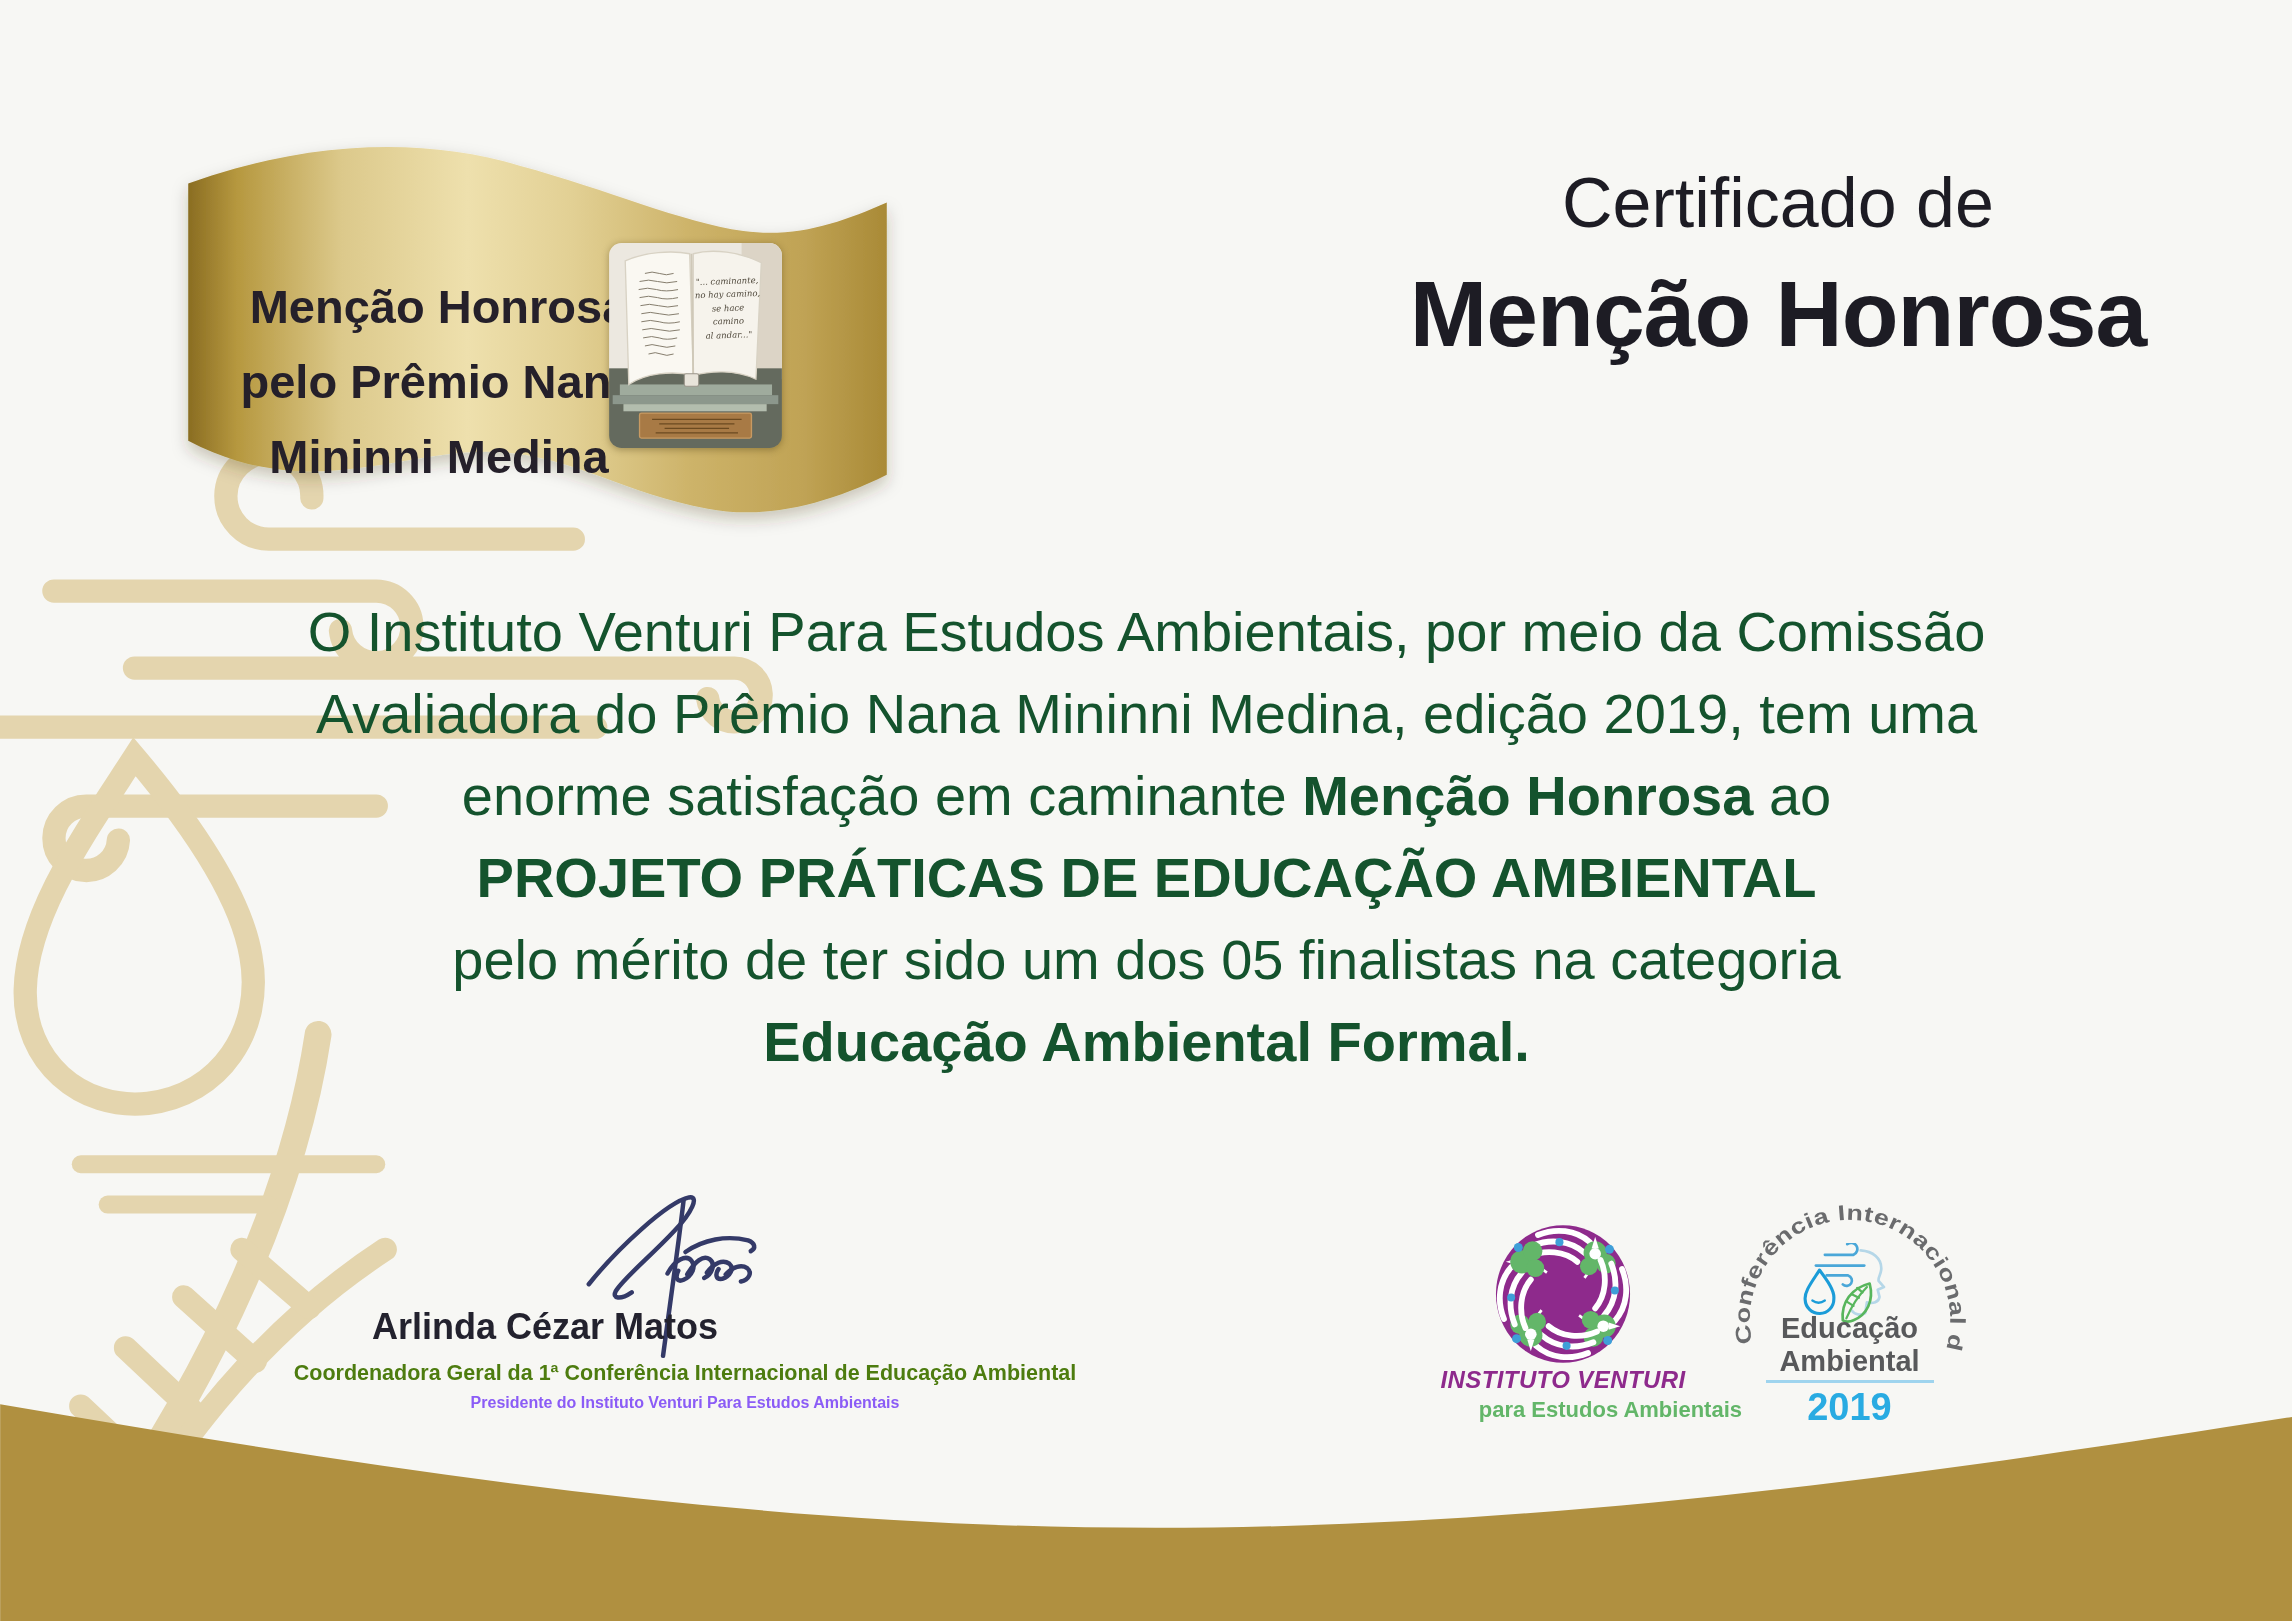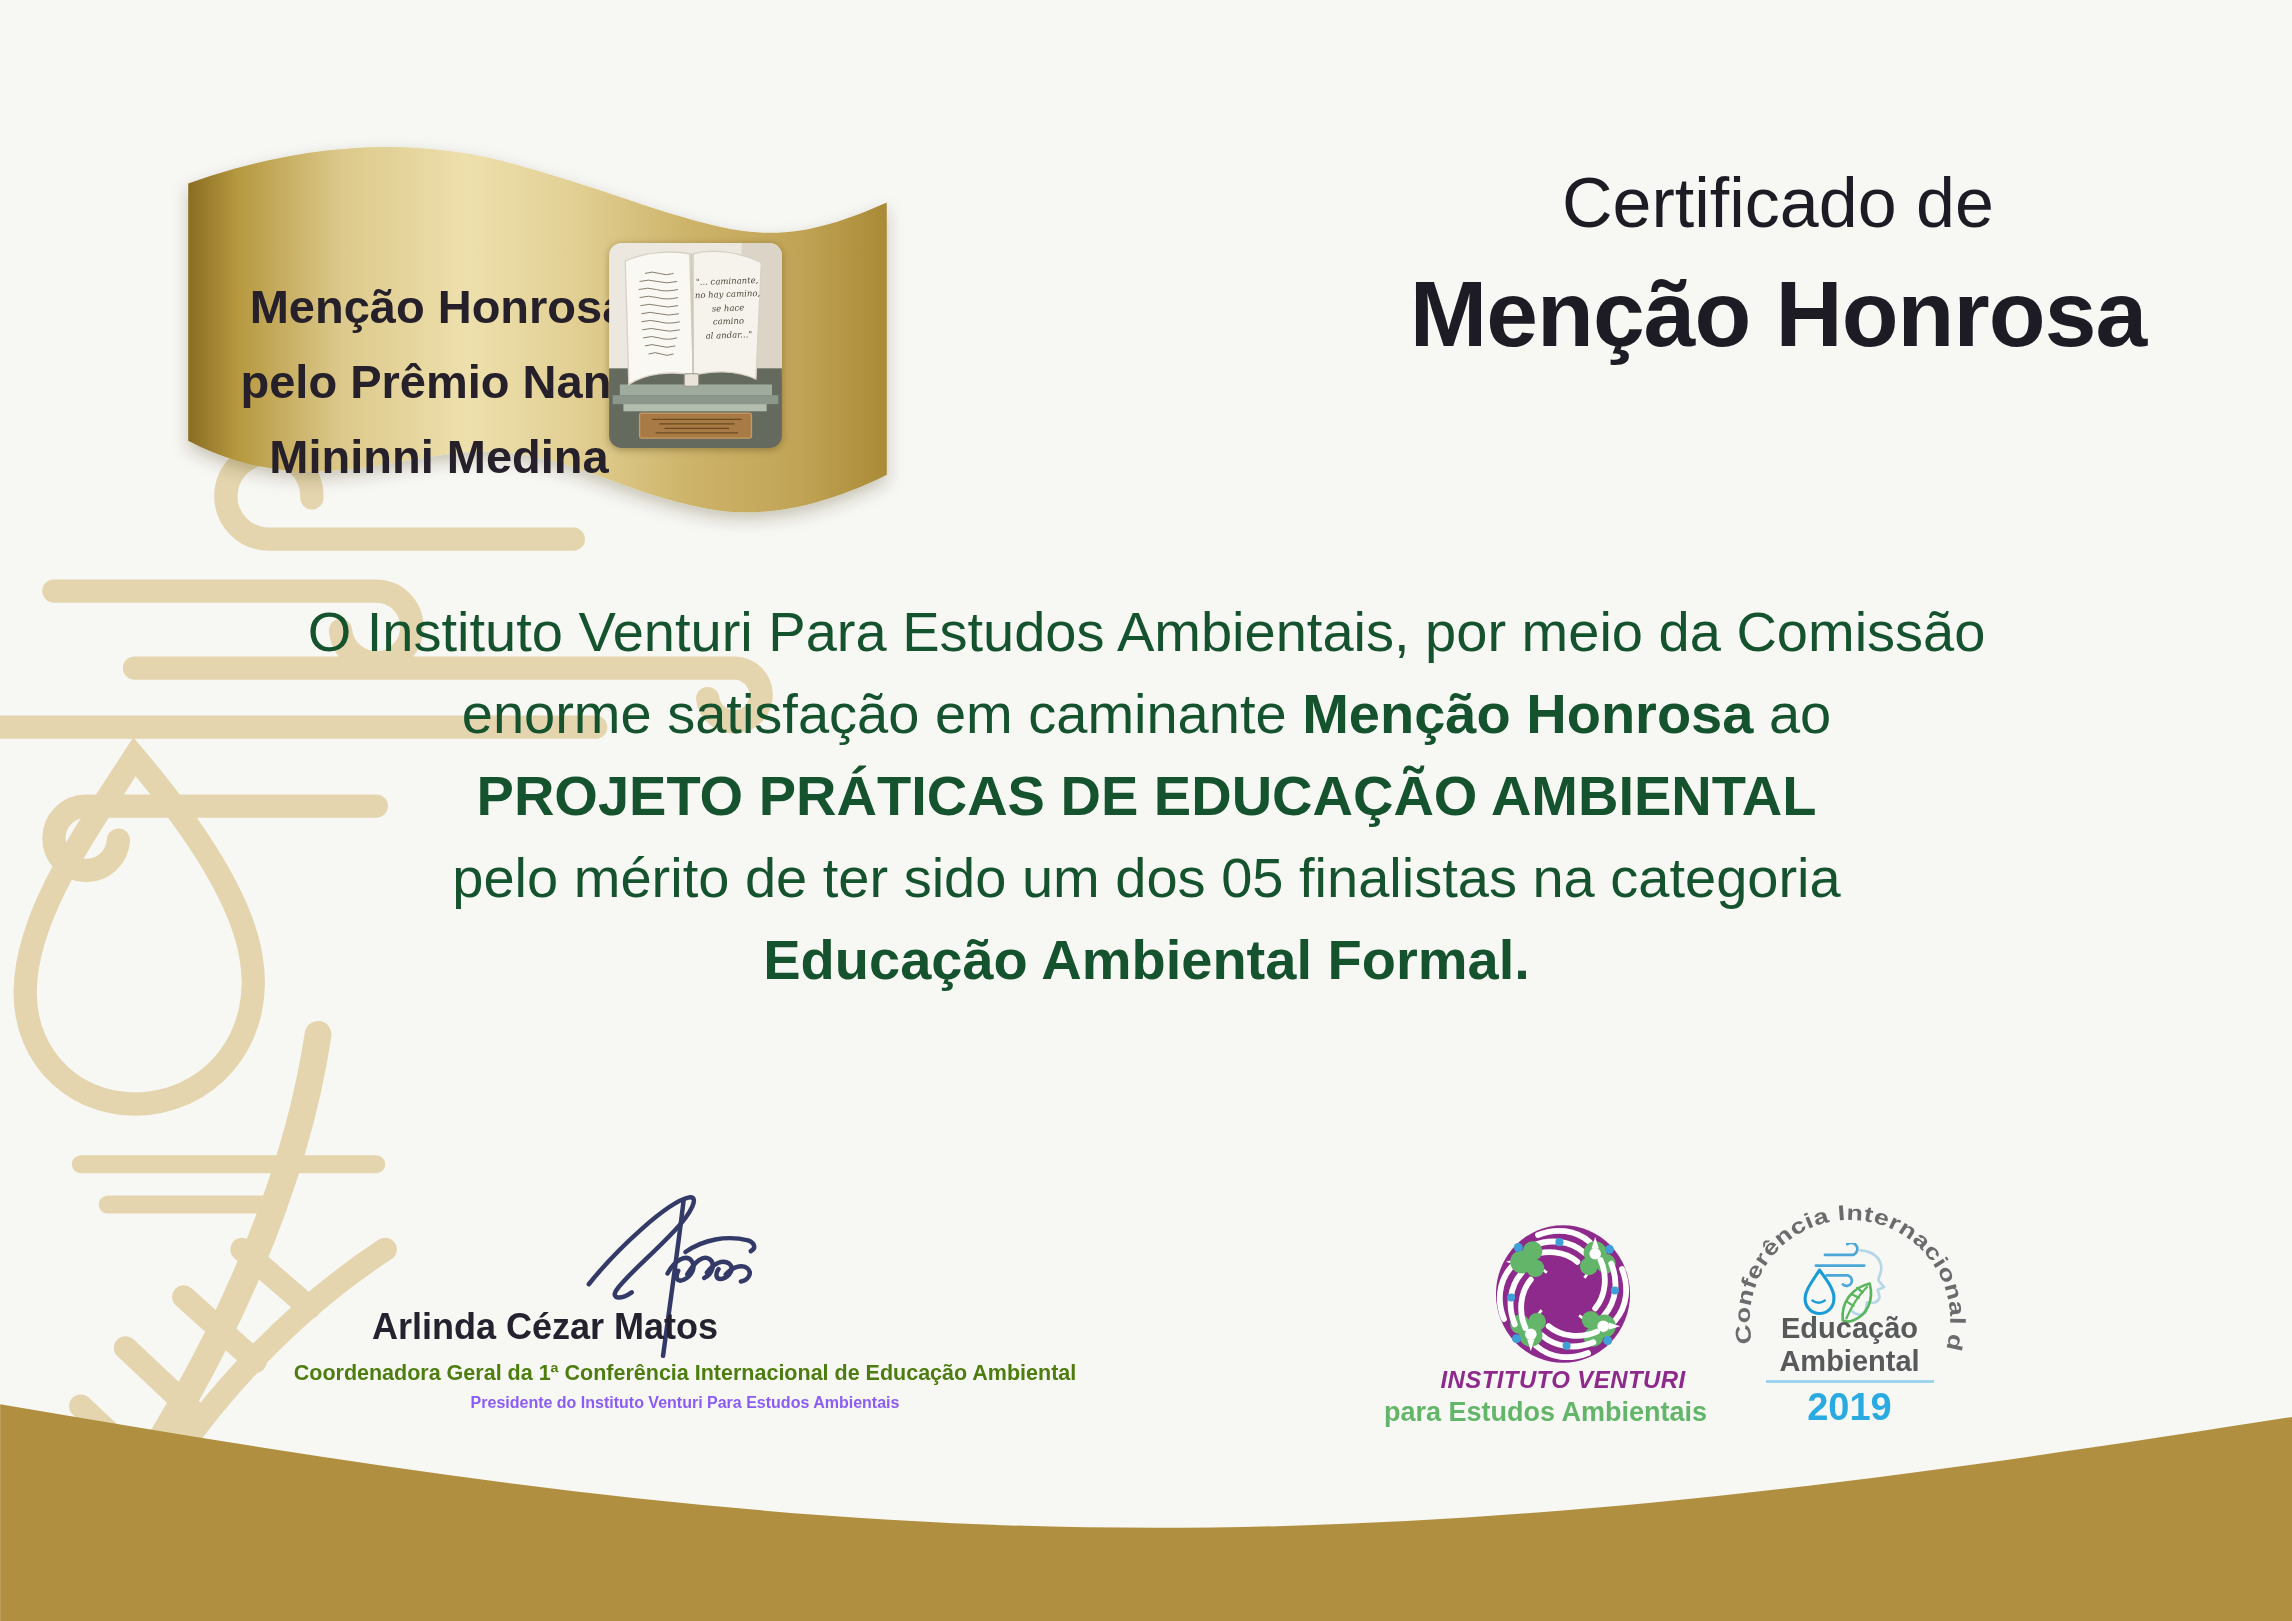--- a/index.html
+++ b/index.html
@@ -37,22 +37,22 @@
   .sig-name{left:372px;top:1306px;width:627px;text-align:left;
     font-size:36px;font-weight:800;color:#23222e;}
   .sig-role1{left:237px;top:1361px;width:896px;text-align:center;
     font-size:21.5px;font-weight:700;color:#4d7c0f;}
   .sig-role2{left:237px;top:1394px;width:896px;text-align:center;
     font-size:16px;font-weight:700;color:#8b5cf6;}
 
   
   .venturi-name{left:1384px;top:1366px;width:358px;text-align:center;
     font-size:24px;font-weight:800;color:#8e2a8c;letter-spacing:0.4px;font-style:italic;}
-  .venturi-sub{left:1384px;top:1397px;width:358px;text-align:left;
-    font-size:27px;font-weight:700;color:#63b669;}
+  .venturi-sub{left:1384px;top:1397px;width:358px;text-align:right;
+    font-size:22px;font-weight:700;color:#63b669;}
 
   
   .conf-line1{left:1751px;top:1312px;width:197px;text-align:center;
     font-size:29px;font-weight:800;color:#58595b;line-height:32px;}
   .conf-line2{left:1751px;top:1345px;width:197px;text-align:center;
     font-size:29px;font-weight:800;color:#58595b;line-height:32px;}
   .conf-underline{left:1766px;top:1380px;width:168px;height:2.7px;background:#9fd4ee;}
   .conf-year{left:1751px;top:1386px;width:197px;text-align:center;
     font-size:38px;font-weight:800;color:#29abe2;}
 </style>
@@ -155,20 +155,21 @@
 al andar..."</div>
   </div>
 
   <div class="abs title-block">
     <div class="title-line1">Certificado de</div>
     <div class="title-line2">Menção Honrosa</div>
   </div>
 
   <div class="abs body-block">
     <div class="body-line">O Instituto Venturi Para Estudos Ambientais, por meio da Comissão</div>
+    <div class="body-line">Avaliadora do Prêmio Nana Mininni Medina, edição 2019, tem uma</div>
     <div class="body-line"><span>enorme satisfação em caminante </span><span class="b">Menção Honrosa</span><span> ao</span></div>
     <div class="body-line b">PROJETO PRÁTICAS DE EDUCAÇÃO AMBIENTAL</div>
     <div class="body-line">pelo mérito de ter sido um dos 05 finalistas na categoria</div>
     <div class="body-line b">Educação Ambiental Formal.</div>
   </div>
 
   <svg class="abs" style="left:578px;top:1184px;" width="188" height="179" viewBox="0 0 210 200">
     <g stroke="#343a68" stroke-width="5" fill="none" stroke-linecap="round" stroke-linejoin="round">
       <path d="M 12,112 C 44,72 100,20 124,15 C 136,13 127,32 108,52 C 82,80 50,106 42,120 C 38,128 47,130 60,121"></path>
       <path d="M 118,18 C 113,62 104,125 95,192"></path>

